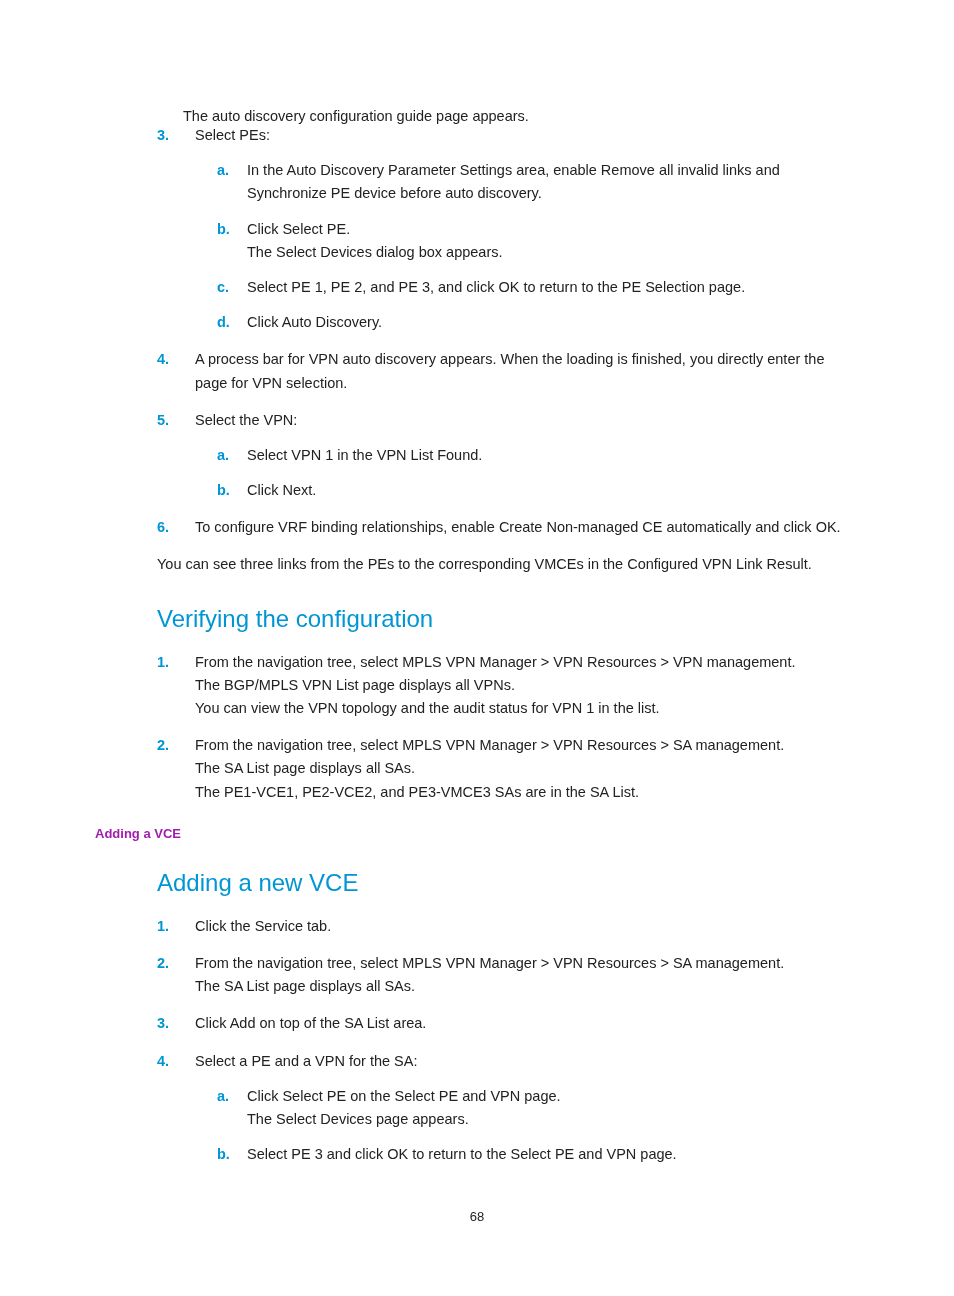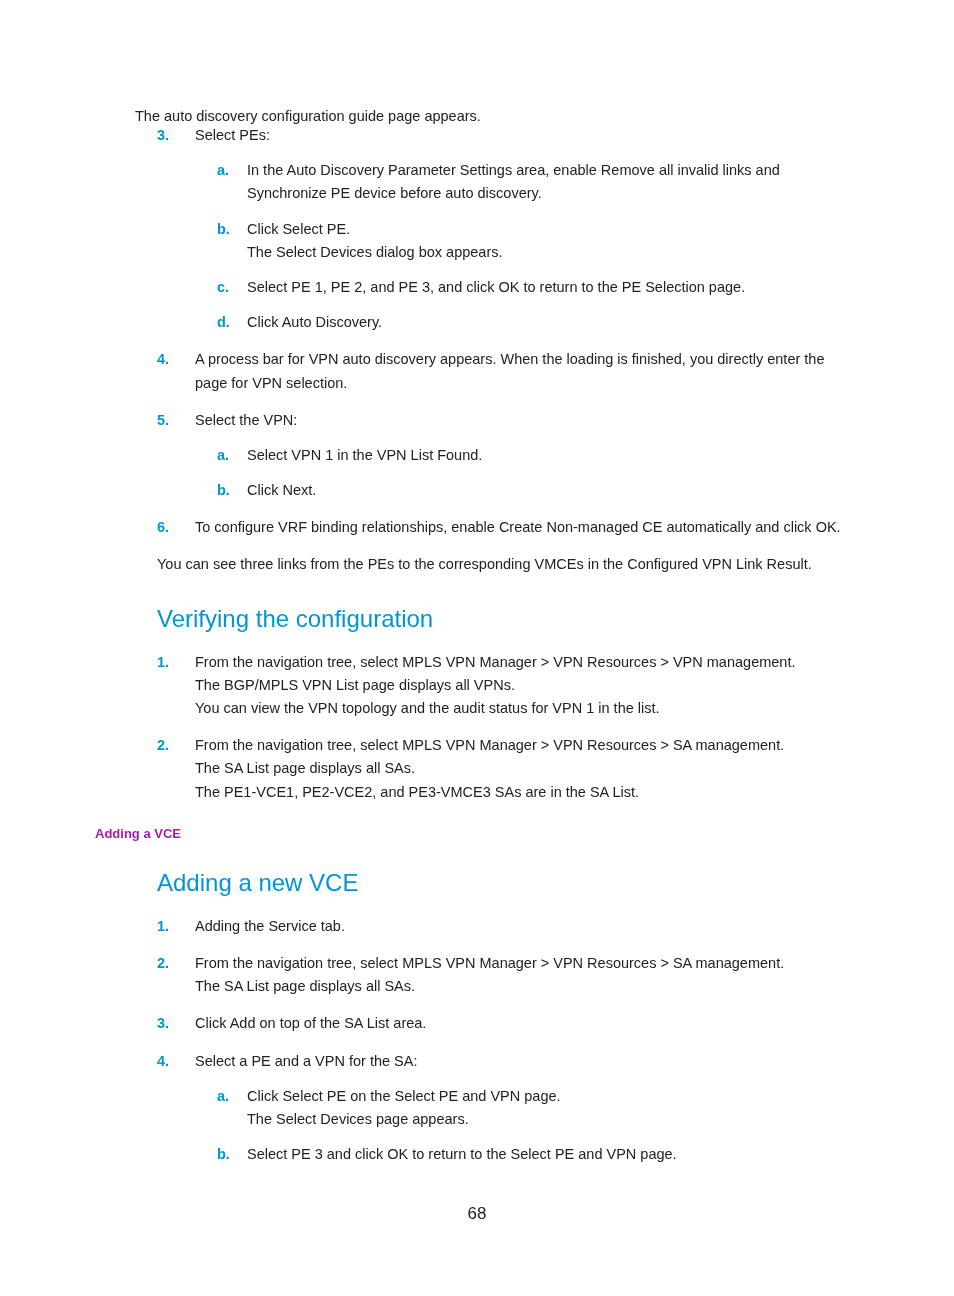--- a/index.html
+++ b/index.html
@@ -10,21 +10,21 @@
     padding: 0;
     background: #fff;
   }
   .page {
     width: 954px;
     min-height: 1296px;
     box-sizing: border-box;
     padding: 108px 95px 40px 95px;
     position: relative;
   }
-  .indent1 { margin-left: 40px; }
+  .indent1 { margin-left: 88px; }
   .num-list, .letter-list {
     list-style: none;
     padding: 0;
     margin: 0;
   }
   .num-list > li {
     position: relative;
     padding-left: 38px;
     margin-left: 62px;
     margin-bottom: 14px;
@@ -72,21 +72,21 @@
     font-weight: bold;
     font-size: 13px;
     margin: 22px 0 22px 0;
   }
   .pagenum {
     position: absolute;
     bottom: 72px;
     left: 0;
     width: 100%;
     text-align: center;
-    font-size: 17px;
+    font-size: 13px;
   }
   b { font-weight: normal; }
 </style>
 </head>
 <body>
 
 <div class="page">
 
   <div class="indent1">The auto discovery configuration guide page appears.</div>
 
@@ -162,21 +162,21 @@
       <div class="sub-p"><span>The PE1-VCE1, PE2-VCE2, and PE3-VMCE3 SAs are in the </span><b>SA List</b><span>.</span></div>
     </li>
   </ul>
 
   <div class="h-small-blue">Adding a VCE</div>
   <div class="h-medium">Adding a new VCE</div>
 
   <ul class="num-list">
     <li>
       <span class="marker">1.</span>
-      <span>Adding the </span><b>Service</b><span> tab.</span>
+      <span>Click the </span><b>Service</b><span> tab.</span>
     </li>
     <li>
       <span class="marker">2.</span>
       <span>From the navigation tree, select </span><b>MPLS VPN Manager</b><span> &gt; </span><b>VPN Resources</b><span> &gt; </span><b>SA management</b><span>.</span>
       <div class="sub-p"><span>The </span><b>SA List</b><span> page displays all SAs.</span></div>
     </li>
     <li>
       <span class="marker">3.</span>
       <span>Click </span><b>Add</b><span> on top of the </span><b>SA List</b><span> area.</span>
     </li>

